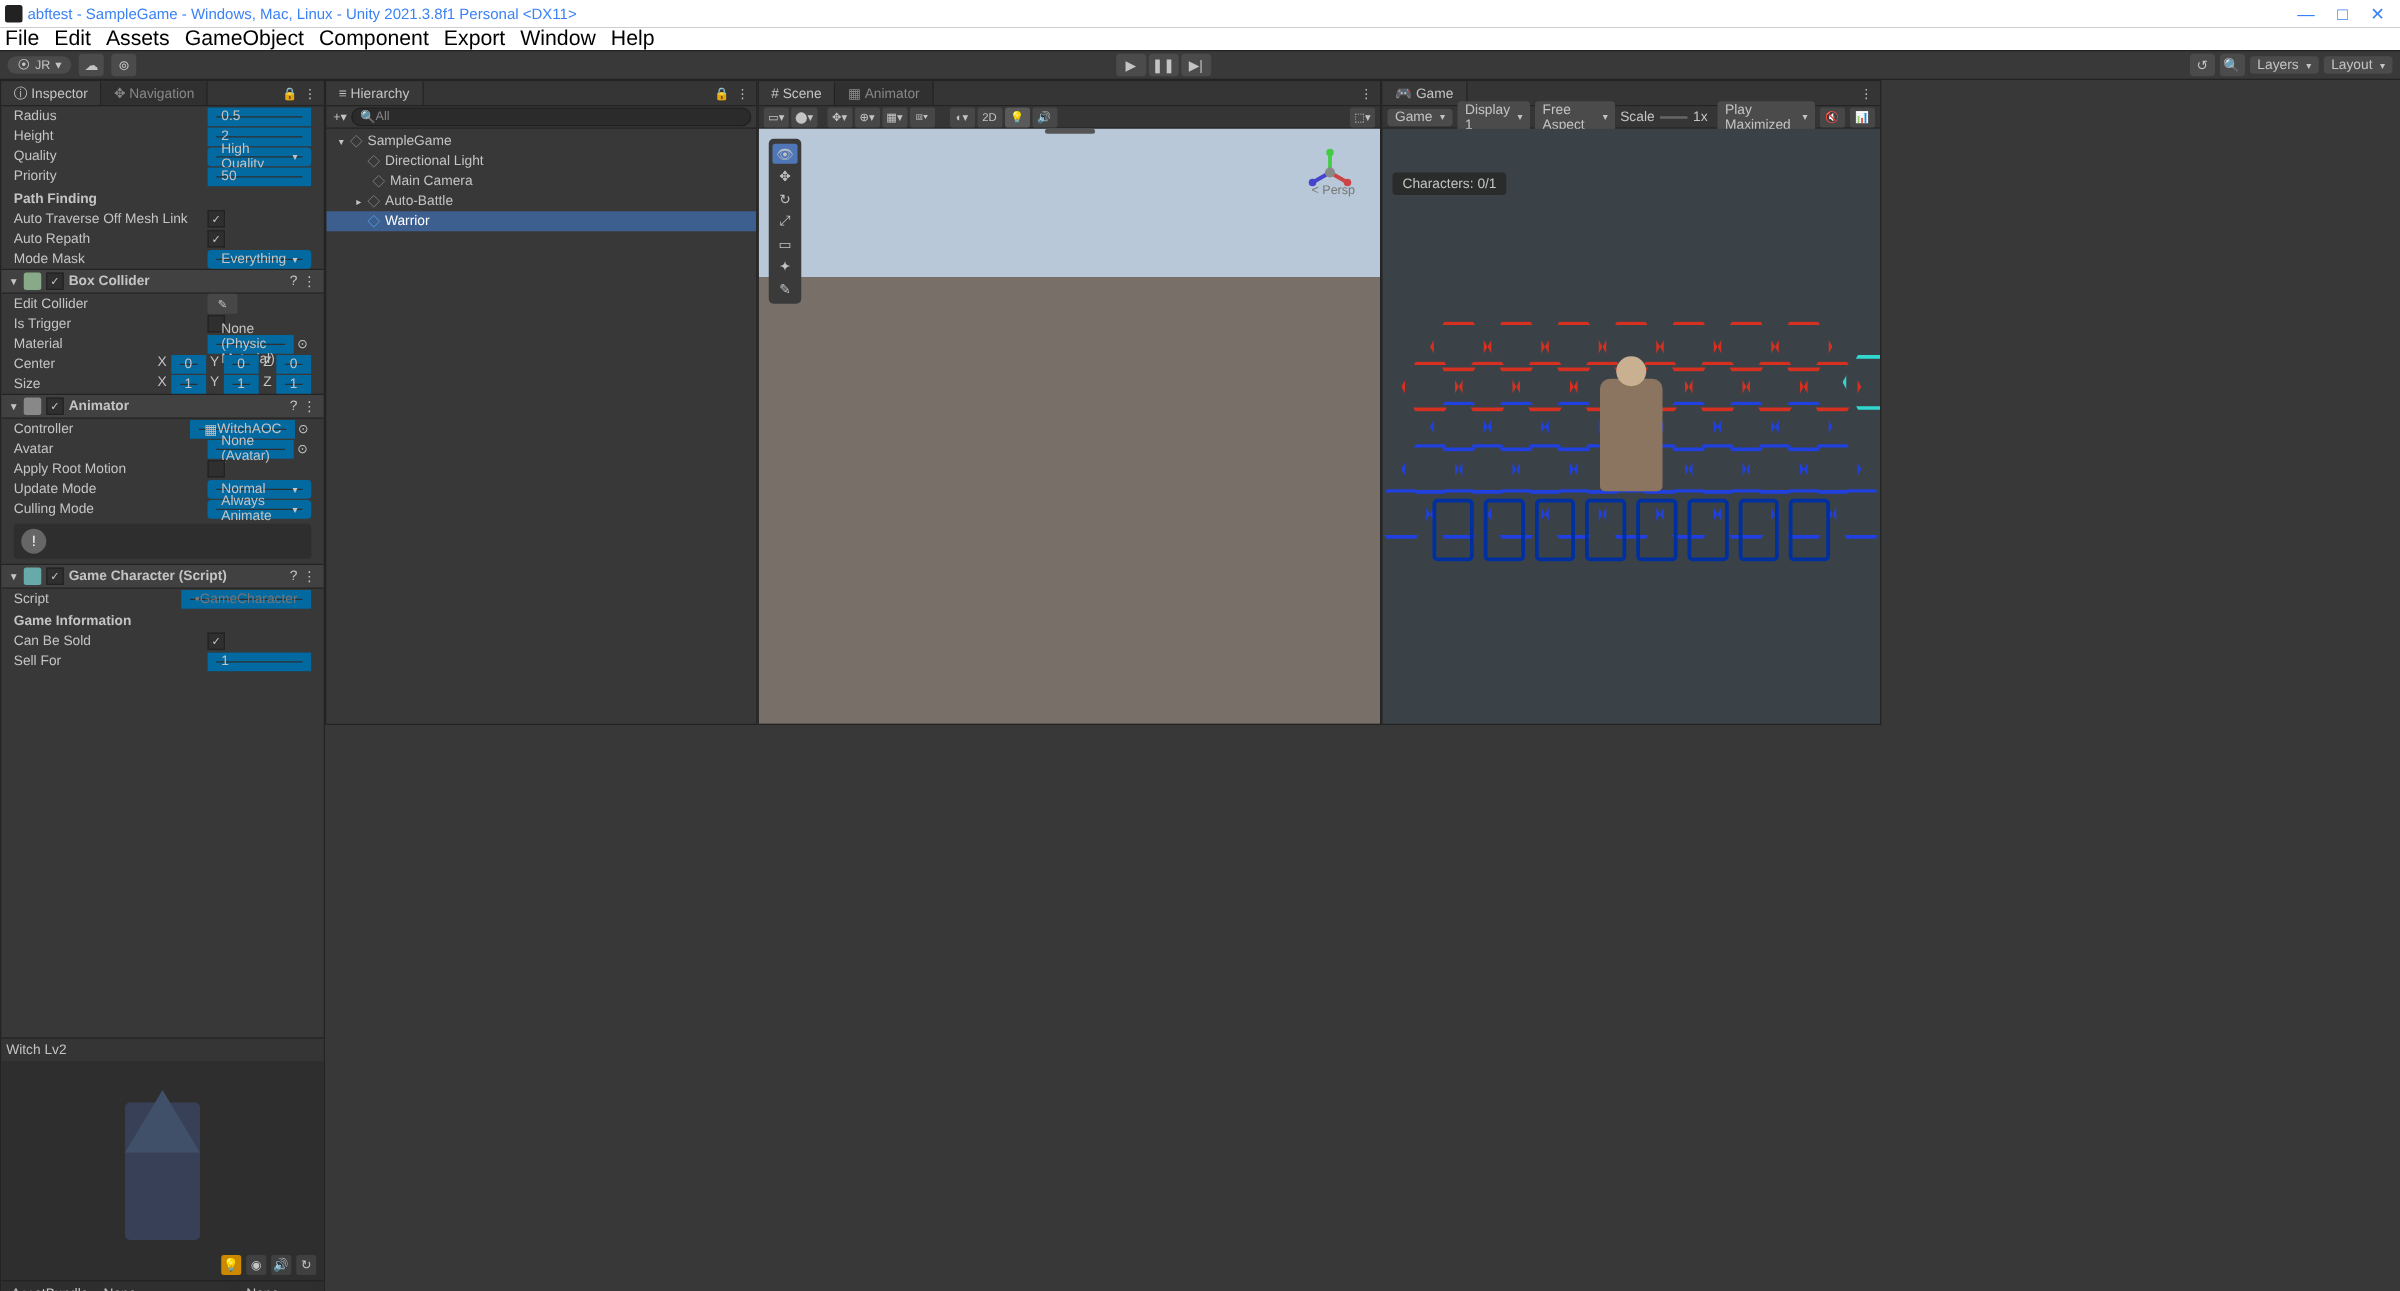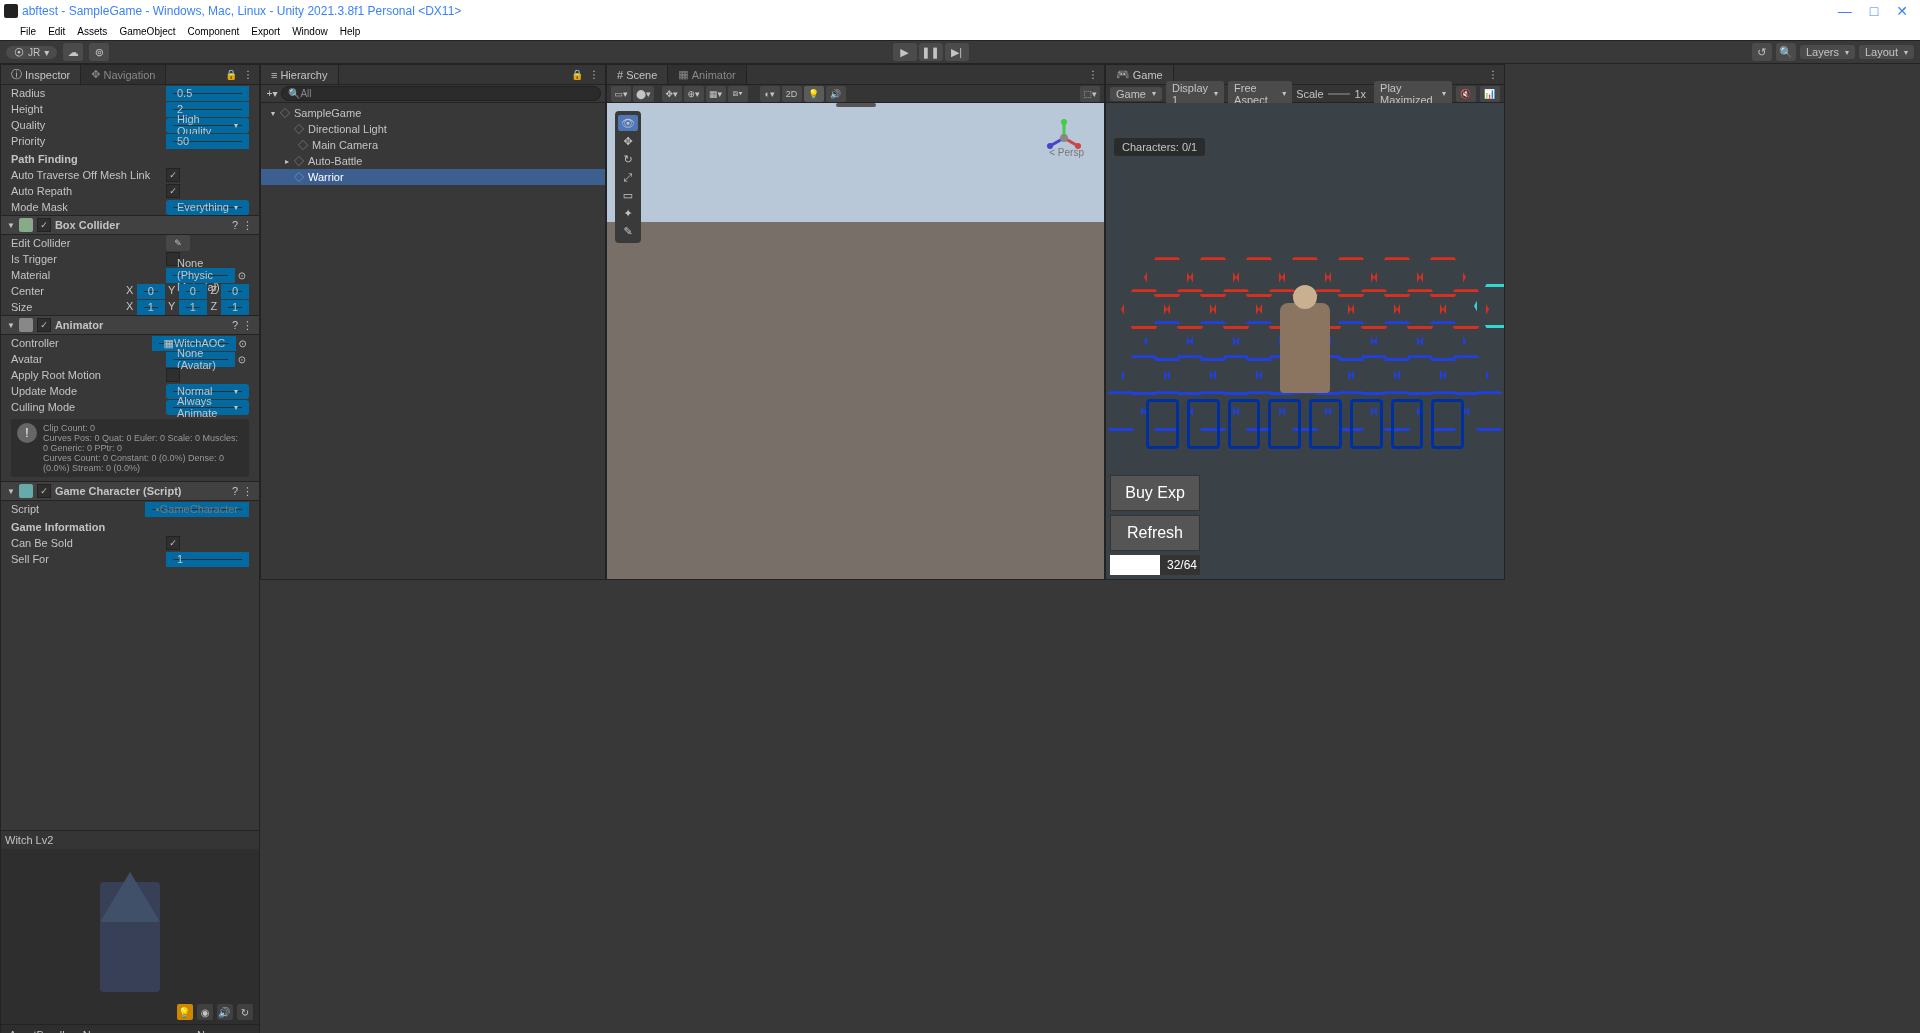--- a/index.html
+++ b/index.html
@@ -1,21 +1,21 @@
 <!DOCTYPE html>
 <html><head>
 <meta charset="utf-8">
 <style>
 *{margin:0;padding:0;box-sizing:border-box;font-family:'Segoe UI',Arial,sans-serif;user-select:none}
 body{background:#383838;color:#c4c4c4;font-size:11px;overflow:hidden;width:1920px;height:1033px}
 .titlebar{height:22px;background:#fff;display:flex;align-items:center;padding:0 4px;color:#3b82f6;font-size:12px}
 .titlebar-icon{width:14px;height:14px;background:#222;border-radius:2px;margin-right:4px}
 .titlebar-btns{margin-left:auto;display:flex;gap:18px;padding-right:8px}
 .titlebar-btns span{font-size:14px;cursor:pointer}
-.menubar{height:18px;background:#fff;color:#000;display:flex;gap:12px;padding:0 20px;font-size:10px;align-items:center}
+.menubar{height:18px;background:#fff;color:#000;display:flex;gap:12px;padding:0 4px;font-size:17px;align-items:center}
 .menubar span{cursor:pointer}
 .toolbar{height:24px;background:#393939;border-top:1px solid #232323;border-bottom:1px solid #232323;display:flex;align-items:center;padding:0 6px}
 .acct{display:flex;align-items:center;gap:6px}
 .pill{background:#4b4b4b;border-radius:10px;padding:1px 8px;display:flex;align-items:center;gap:4px;font-size:10px}
 .icon-btn{width:20px;height:18px;background:#4b4b4b;border-radius:3px;display:flex;align-items:center;justify-content:center;cursor:pointer}
 .playgrp{margin:0 auto;display:flex;gap:2px}
 .playgrp .icon-btn{width:24px}
 .right-tools{display:flex;gap:4px;align-items:center}
 .dd{background:#4b4b4b;border-radius:3px;padding:1px 6px;display:flex;align-items:center;gap:4px;cursor:pointer;font-size:11px}
 .dd::after{content:'▾';font-size:8px;margin-left:2px}
@@ -313,31 +313,20 @@
     <div class="bench">
       <div></div>
           <div></div>
           <div></div>
           <div></div>
           <div></div>
           <div></div>
           <div></div>
           <div></div>
     </div>
-    <div class="game-ui">
-      <div class="game-btn">Buy Exp</div>
-      <div class="game-btn">Refresh</div>
-      <div class="xpbar">
-            <span>32/64</span>
-          </div>
-      <div class="game-timer">
-        <span>00:00</span>
-        <span>0</span>
-      </div>
-    </div>
   </div>
 </div>
 
 <div class="panel insp" style="grid-row:1/3">
   <div class="panel-tabs">
     <div class="tab">ⓘ <span>Inspector</span></div>
     <div class="tab inactive">✥ <span>Navigation</span></div>
     <div class="tab-icons">
           <span class="sq">🔒</span>
           <span class="sq">⋮</span>
@@ -447,25 +436,20 @@
     <div class="prop-row">
           <span class="prop-label">Update Mode</span>
           <div class="prop-val dd">Normal</div>
         </div>
     <div class="prop-row">
           <span class="prop-label">Culling Mode</span>
           <div class="prop-val dd">Always Animate</div>
         </div>
     <div class="info-box">
           <div class="info-ico">!</div>
-          <div>
-            <div>Clip Count: 0</div>
-            <div>Curves Pos: 0 Quat: 0 Euler: 0 Scale: 0 Muscles: 0 Generic: 0 PPtr: 0</div>
-            <div>Curves Count: 0 Constant: 0 (0.0%) Dense: 0 (0.0%) Stream: 0 (0.0%)</div>
-          </div>
         </div>
 
     <div class="comp-header">
           <span class="fold">▼</span>
           <span class="comp-ico" style="background:#6aa"></span>
           <div class="prop-check on"></div>
           <b>Game Character (Script)</b>
           <div class="right">
             <span>?</span>
             <span>⋮</span>

